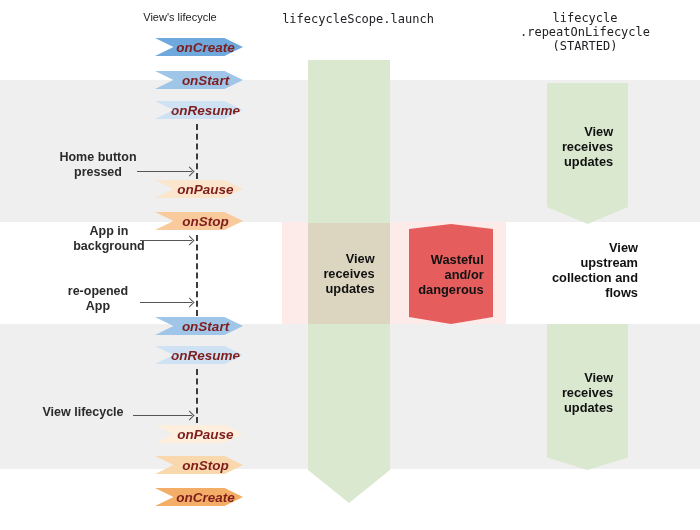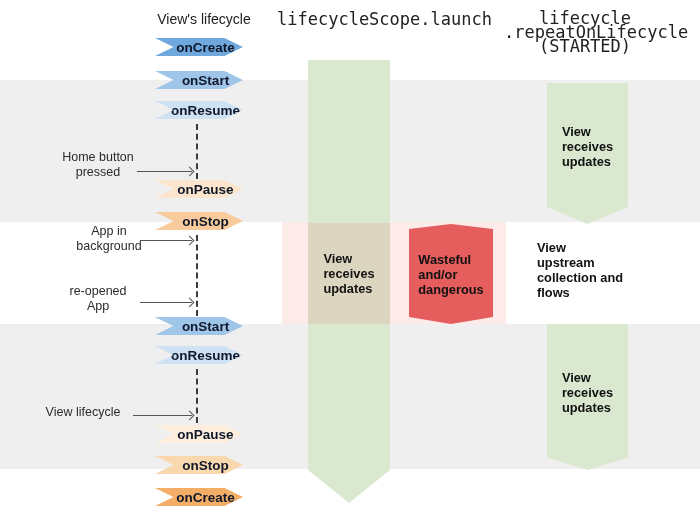--- a/index.html
+++ b/index.html
@@ -9,75 +9,75 @@
   }
   
   .band{position:absolute;left:0;width:700px;}
   .band.gray{background:#efefef;}
   #band-gray-1{top:80px;height:142px;}
   #band-pink{top:222px;left:282px;width:224px;height:102px;background:#fcebe9;}
   #band-gray-2{top:324px;height:145px;}
 
   
   .hdr{position:absolute;color:#202124;text-align:center;}
-  #hdr-view{left:144px;top:11px;width:120px;font-size:14px;}
-  .mono{font-family:"DejaVu Sans Mono", monospace;font-size:17px;line-height:14px;}
+  #hdr-view{left:120px;top:11px;width:120px;font-size:11px;}
+  .mono{font-family:"DejaVu Sans Mono", monospace;font-size:12px;line-height:14px;}
   #hdr-scope{left:277px;top:12px;width:162px;}
   #hdr-repeat{left:504px;top:11px;width:162px;}
 
   
   .col-seg{position:absolute;}
   .green{background:#d9e8cf;}
   .tan{background:#dcd6c1;}
   #scope-seg-top{left:308px;top:60px;width:82px;height:163px;}
   #scope-seg-mid{left:308px;top:223px;width:82px;height:101px;display:flex;align-items:center;justify-content:center;}
   #scope-seg-bot{left:308px;top:324px;width:82px;height:179px;
     clip-path:polygon(0 0,100% 0,100% 81.5%,50% 100%,0 81.5%);}
   #repeat-seg-1{left:547px;top:83px;width:81px;height:141px;
     clip-path:polygon(0 0,100% 0,100% 88%,50% 100%,0 88%);
     display:flex;align-items:center;justify-content:center;padding-bottom:14px;box-sizing:border-box;}
   #repeat-seg-2{left:547px;top:324px;width:81px;height:146px;
     clip-path:polygon(0 0,100% 0,100% 91.5%,50% 100%,0 91.5%);
     display:flex;align-items:center;justify-content:center;padding-bottom:10px;box-sizing:border-box;}
   #repeat-mid-text{left:537px;top:240px;width:101px;position:absolute;}
-  .col-label{font-weight:bold;font-size:12.8px;line-height:15px;color:#111;text-align:left;}
+  .col-label{font-weight:bold;font-size:12.8px;line-height:15px;color:#111;text-align:right;}
 
   
   #warning{
     position:absolute;left:409px;top:224px;width:84px;height:100px;background:#e55d5d;
     clip-path:polygon(0 5%,50% 0,100% 5%,100% 93%,50% 100%,0 93%);
     display:flex;align-items:center;justify-content:center;
   }
 
   
   .chev{
     position:absolute;left:155px;width:88px;height:18px;
     clip-path:polygon(0 0,79% 0,100% 50%,79% 100%,0 100%,21% 50%);
     display:flex;align-items:center;justify-content:center;
-    font-weight:bold;font-size:13.5px;color:#0f172a;padding-left:13px;box-sizing:border-box;
+    font-weight:bold;font-size:13.5px;color:#7f1d1d;padding-left:13px;box-sizing:border-box;font-style:italic;
   }
   #a-oncreate1{top:38px;background:#6fa8dc;}
   #a-onstart1{top:71px;background:#9fc5e8;}
   #a-onresume1{top:101px;background:#cfe2f3;}
   #a-onpause1{top:180px;background:#fce5cd;}
   #a-onstop1{top:212px;background:#f9cb9c;}
   #a-onstart2{top:317px;background:#9fc5e8;}
   #a-onresume2{top:346px;background:#cfe2f3;}
   #a-onpause2{top:425px;background:#fdeedd;}
   #a-onstop2{top:456px;background:#fad8ae;}
   #a-ondestroy{top:488px;background:#f4ad66;}
 
   
   .dash{position:absolute;left:196px;width:0;border-left:2px dashed #3c3c3c;}
   #dash-1{top:124px;height:55px;}
   #dash-2{top:235px;height:81px;}
   #dash-3{top:369px;height:54px;}
 
   
-  .evt{position:absolute;font-weight:normal;font-size:12.5px;line-height:15px;color:#2b2b2b;text-align:center;}
+  .evt{position:absolute;font-weight:bold;font-size:12.5px;line-height:15px;color:#2b2b2b;text-align:center;}
   #evt-home{left:40px;top:150px;width:116px;}
   #evt-bg{left:51px;top:224px;width:116px;}
   #evt-reopen{left:40px;top:284px;width:116px;}
   #evt-finish{left:25px;top:405px;width:116px;}
   .conn{position:absolute;height:0;border-top:1.3px solid #555;}
   .conn::after{
     content:"";position:absolute;right:-1px;top:-4.2px;width:6px;height:6px;
     border-top:1.3px solid #555;border-right:1.3px solid #555;transform:rotate(45deg);
   }
   #conn-home{left:137px;top:171px;width:55px;}

